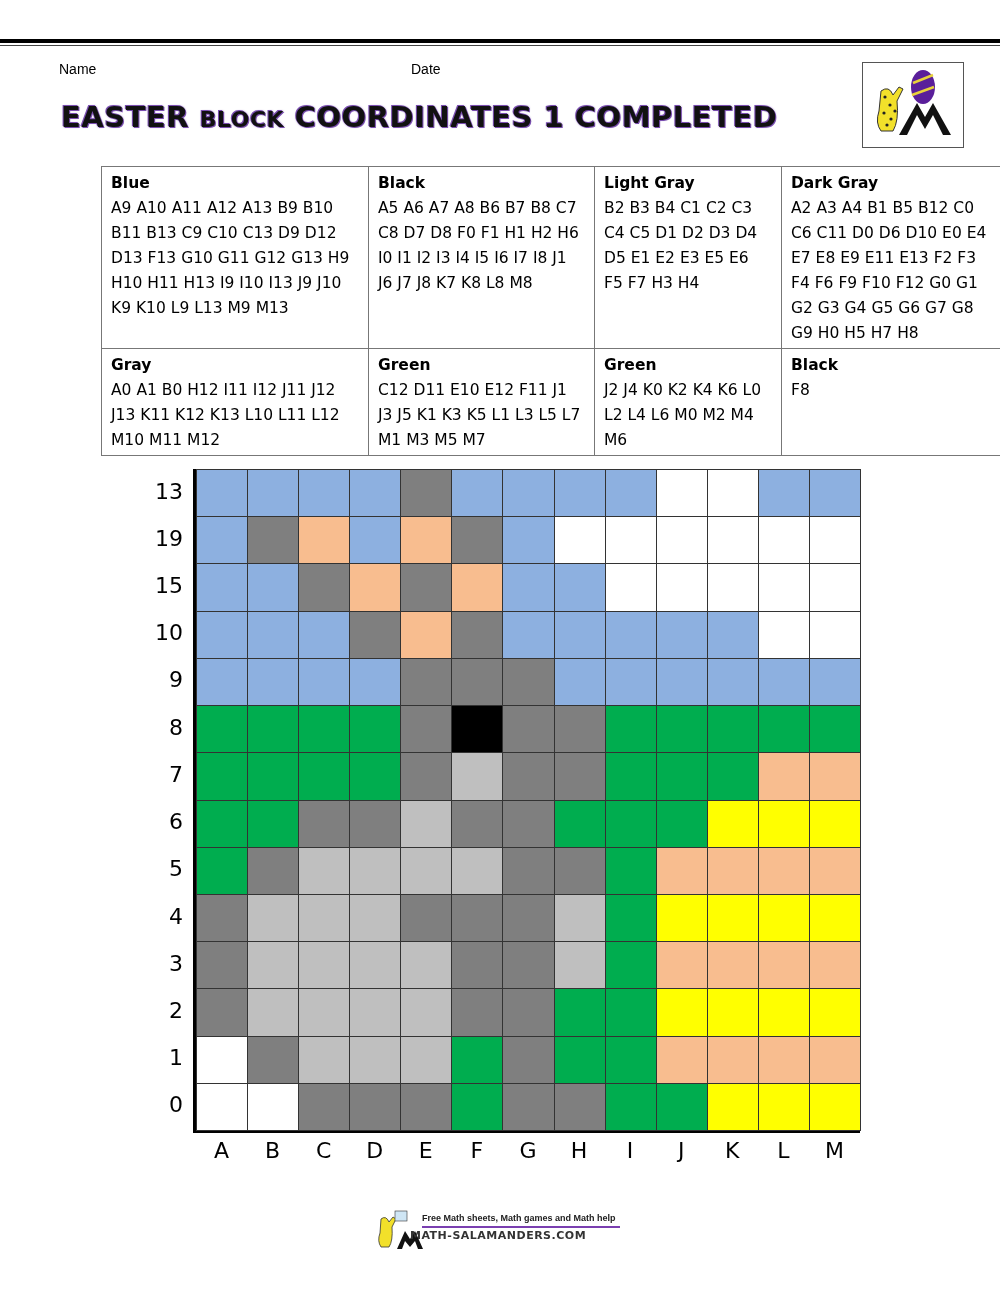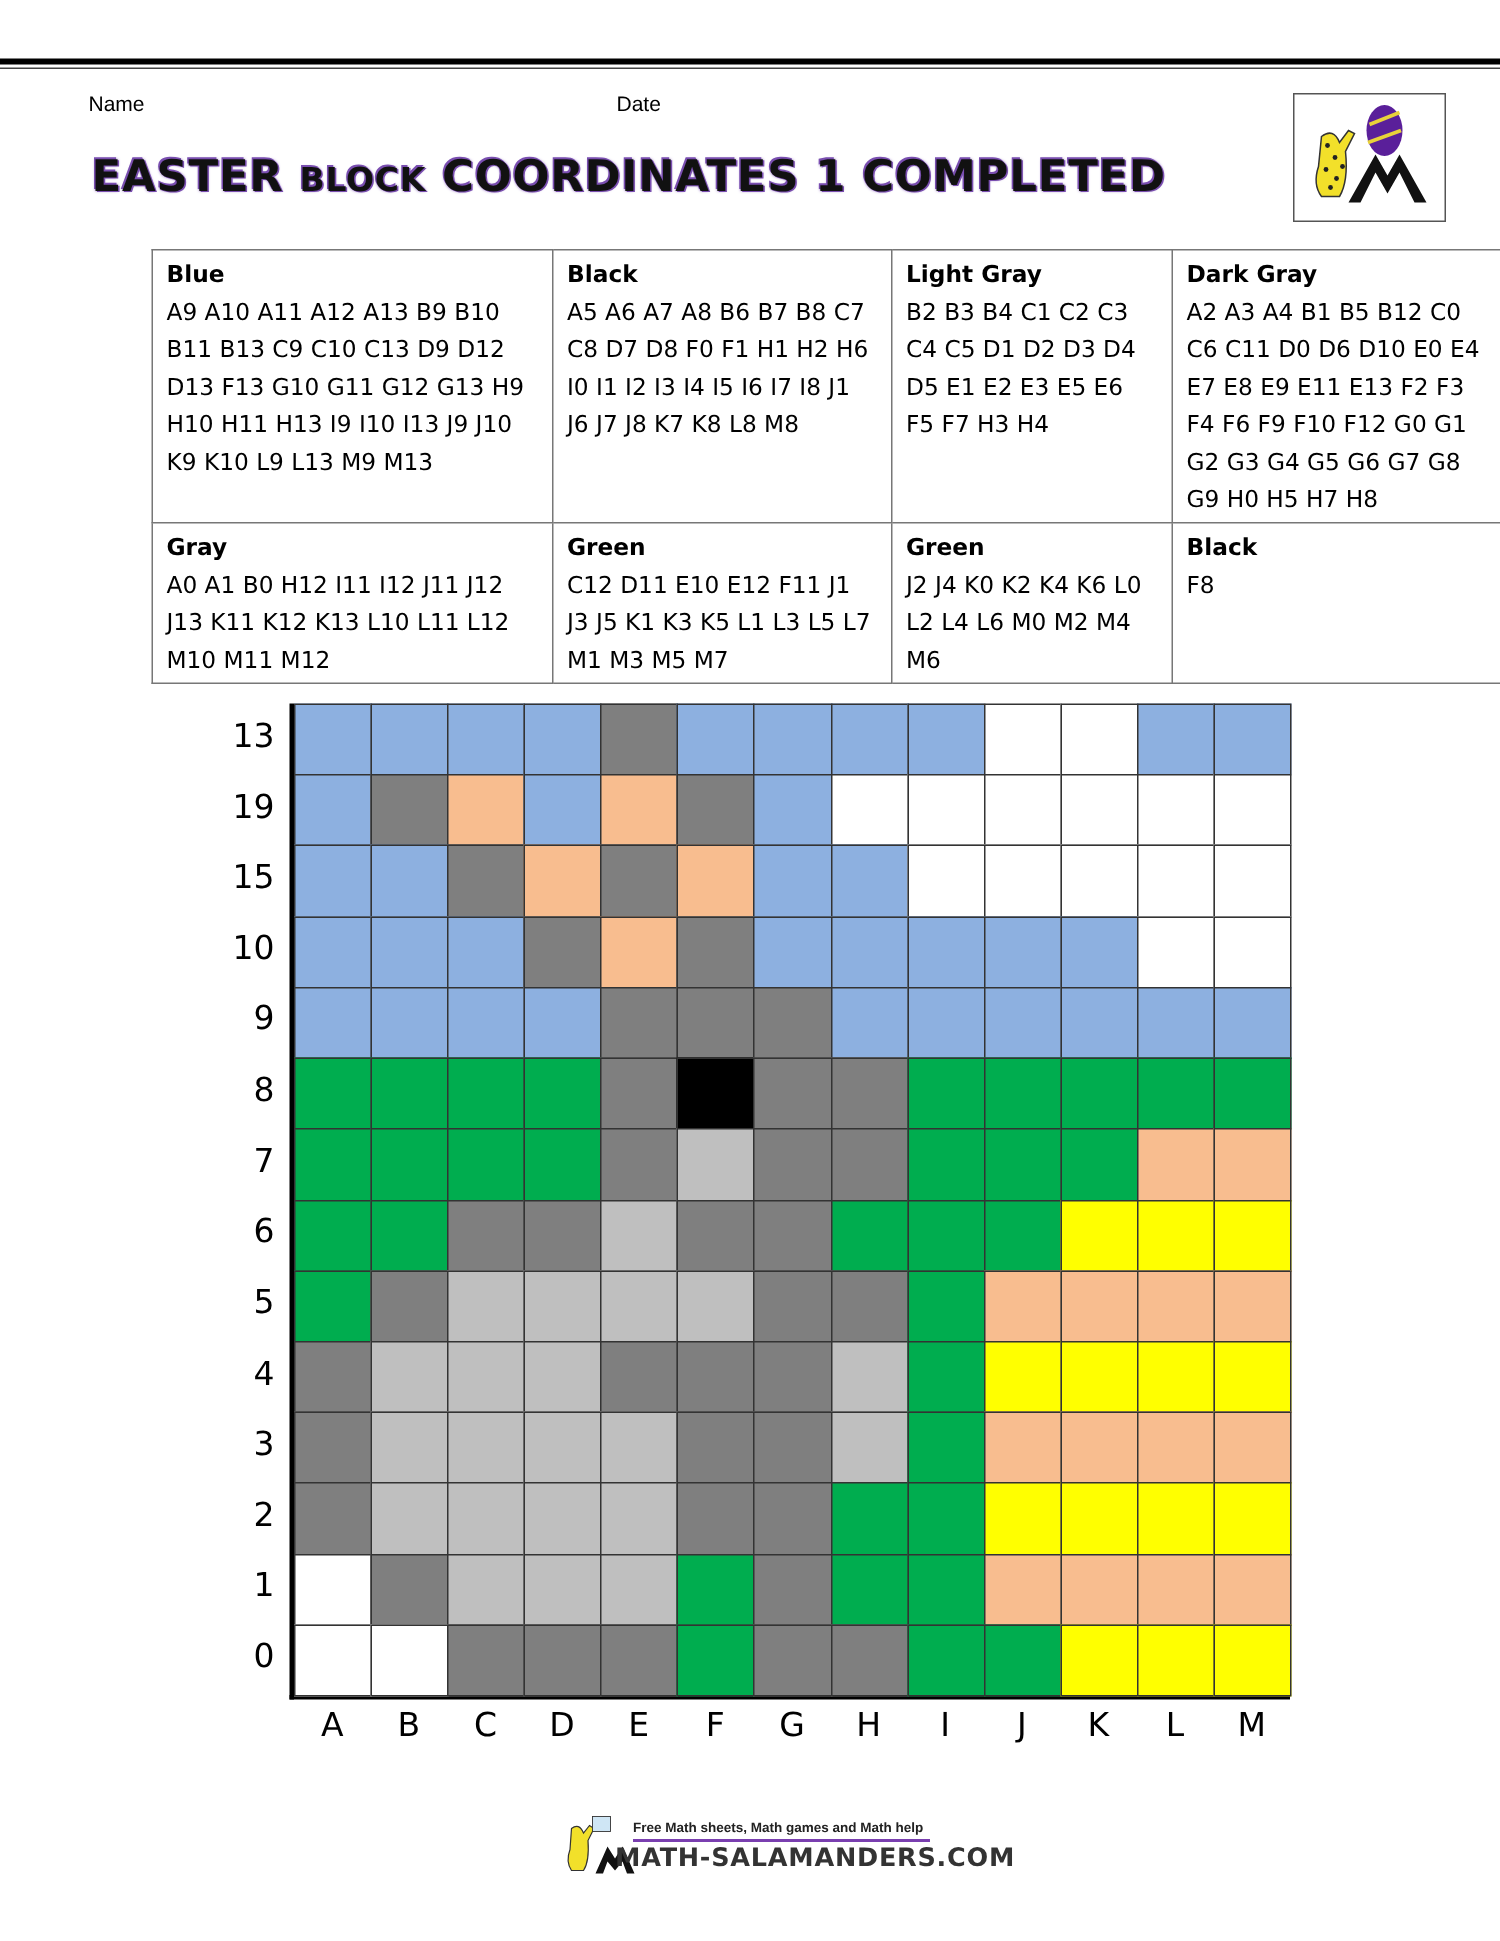--- a/index.html
+++ b/index.html
@@ -22,21 +22,21 @@
   table.key tr.r2 td { height: 90px; }
   .grid { position: absolute; left: 193px; top: 469px; width: 664px; height: 661px;
           display: grid; grid-template-columns: repeat(13, 1fr); grid-template-rows: repeat(14, 1fr);
           border-left: 3px solid #000; border-bottom: 3px solid #000; }
   .cell { border: 1px solid #333; box-sizing: border-box; margin: 0 -1px -1px 0; }
   .ylabel { position: absolute; width: 50px; text-align: right; font-family: "DejaVu Sans", sans-serif; font-size: 22px; }
   .xlabel { position: absolute; width: 51px; text-align: center; font-family: "DejaVu Sans", sans-serif; font-size: 22px; top: 1138px; }
   .footer-logo { position: absolute; left: 375px; top: 1205px; width: 250px; height: 48px; }
   .footer-tag { position: absolute; left: 422px; top: 1213px; font-size: 9px; font-weight: bold; color: #222; }
   .footer-line { position: absolute; left: 422px; top: 1226px; width: 198px; height: 2px; background: #7a3fb0; }
-  .footer-site { position: absolute; left: 410px; top: 1229px; font-size: 17px; font-weight: bold; color: #333;
+  .footer-site { position: absolute; left: 410px; top: 1229px; font-size: 11px; font-weight: bold; color: #333;
                  letter-spacing: 0.5px; font-family: "DejaVu Sans", sans-serif; }
 </style>
 </head>
 <body>
 
 <div class="rule-thick"></div>
 <div class="rule-thin"></div>
 
 <div class="label-name">Name</div>
 <div class="label-date">Date</div>

